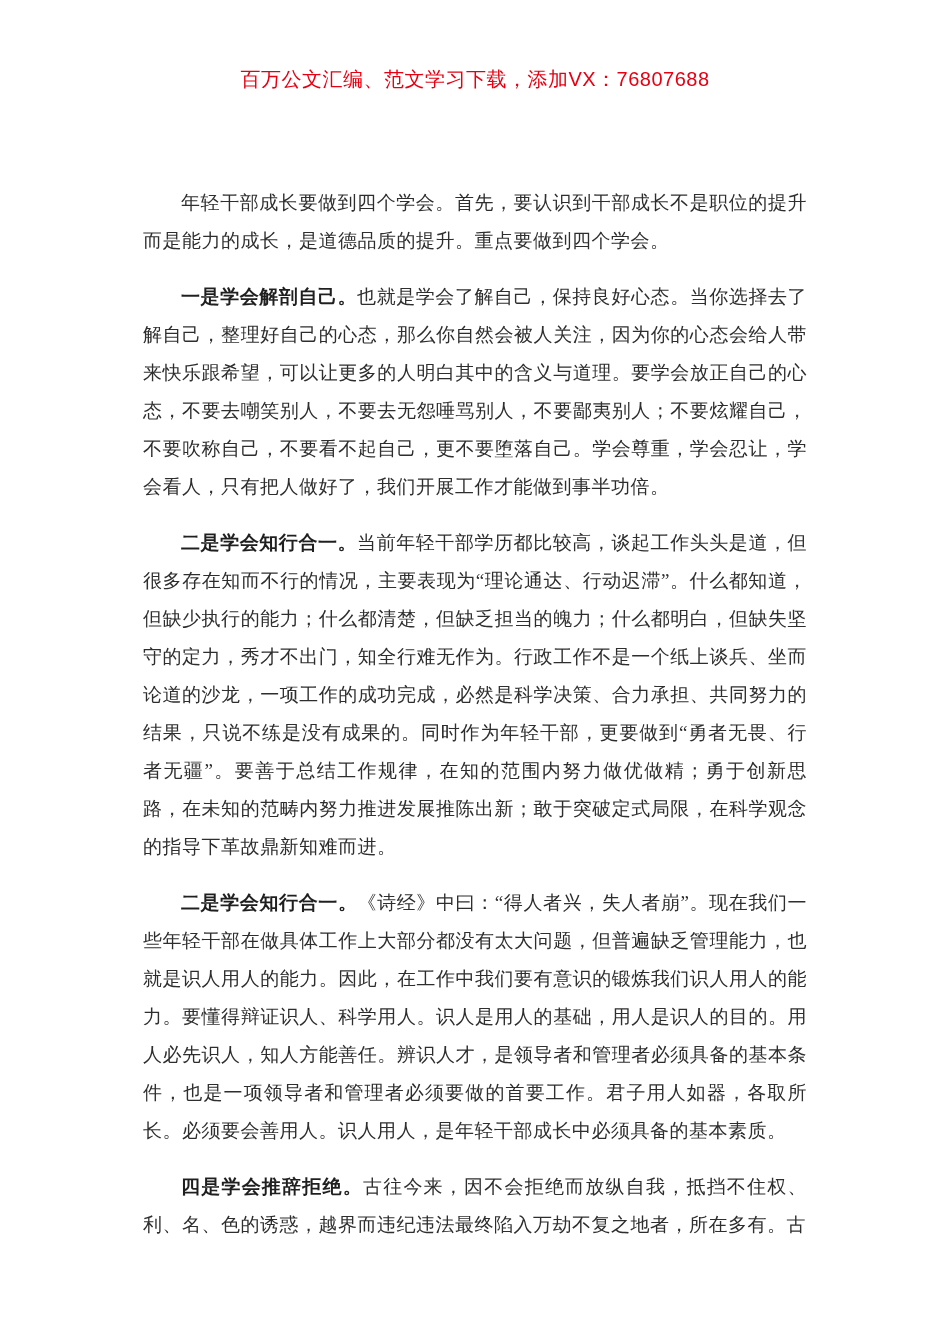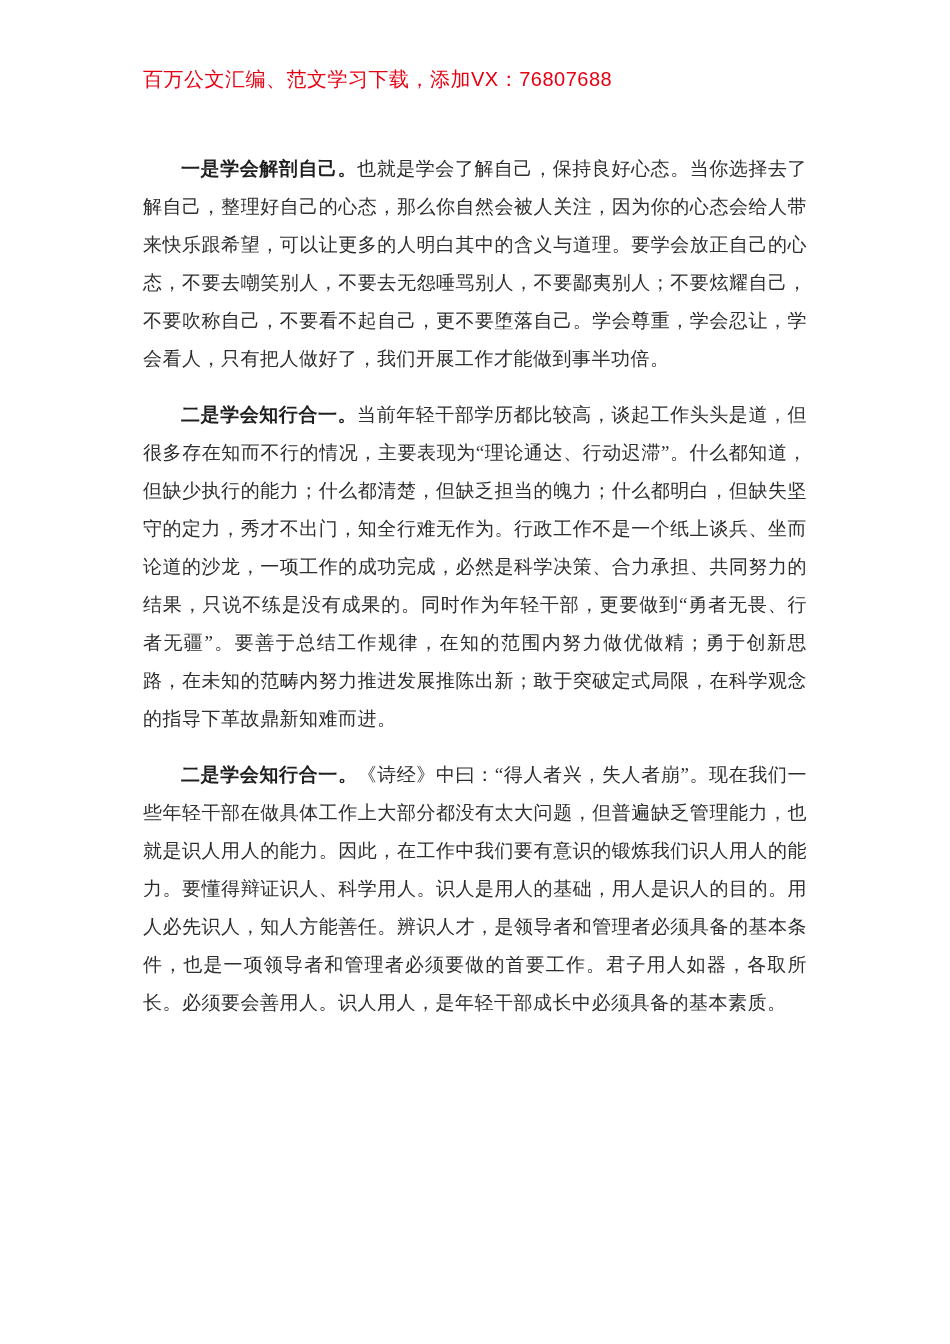--- a/index.html
+++ b/index.html
@@ -12,26 +12,27 @@
     width: 950px;
     height: 1344px;
     margin: 0 auto;
     background: #ffffff;
     overflow: hidden;
     box-sizing: border-box;
     padding: 66px 143px 0 143px;
     font-family: "Liberation Serif", "DejaVu Serif", serif;
   }
   .header-notice {
+    text-align: center;
     color: #e60012;
     font-family: "Liberation Sans", "DejaVu Sans", sans-serif;
     font-size: 20px;
     line-height: 26px;
     letter-spacing: 0.5px;
-    margin: 0 0 58px 0;
+    margin: 0 0 92px 0;
   }
   .doc-body {
     color: #2e2e2e;
     font-size: 19px;
     line-height: 38px;
     letter-spacing: 0.5px;
     text-align: justify;
     text-justify: inter-ideograph;
   }
   .doc-body p.para {
@@ -43,17 +44,19 @@
     color: #1f1f1f;
     margin-top: 16px;
   }
 </style>
 </head>
 <body>
 
 <div class="page">
   <div class="header-notice">百万公文汇编、范文学习下载，添加VX：76807688</div>
   <div class="doc-body">
+      <p class="para">年轻干部成长要做到四个学会。首先，要认识到干部成长不是职位的提升而是能力的成长，是道德品质的提升。重点要做到四个学会。</p>
       <p class="para"><b class="lead">一是学会解剖自己。</b>也就是学会了解自己，保持良好心态。当你选择去了解自己，整理好自己的心态，那么你自然会被人关注，因为你的心态会给人带来快乐跟希望，可以让更多的人明白其中的含义与道理。要学会放正自己的心态，不要去嘲笑别人，不要去无怨唾骂别人，不要鄙夷别人；不要炫耀自己，不要吹称自己，不要看不起自己，更不要堕落自己。学会尊重，学会忍让，学会看人，只有把人做好了，我们开展工作才能做到事半功倍。</p>
       <p class="para"><b class="lead">二是学会知行合一。</b>当前年轻干部学历都比较高，谈起工作头头是道，但很多存在知而不行的情况，主要表现为“理论通达、行动迟滞”。什么都知道，但缺少执行的能力；什么都清楚，但缺乏担当的魄力；什么都明白，但缺失坚守的定力，秀才不出门，知全行难无作为。行政工作不是一个纸上谈兵、坐而论道的沙龙，一项工作的成功完成，必然是科学决策、合力承担、共同努力的结果，只说不练是没有成果的。同时作为年轻干部，更要做到“勇者无畏、行者无疆”。要善于总结工作规律，在知的范围内努力做优做精；勇于创新思路，在未知的范畴内努力推进发展推陈出新；敢于突破定式局限，在科学观念的指导下革故鼎新知难而进。</p>
       <p class="para"><b class="lead">二是学会知行合一。</b>《诗经》中曰：“得人者兴，失人者崩”。现在我们一些年轻干部在做具体工作上大部分都没有太大问题，但普遍缺乏管理能力，也就是识人用人的能力。因此，在工作中我们要有意识的锻炼我们识人用人的能力。要懂得辩证识人、科学用人。识人是用人的基础，用人是识人的目的。用人必先识人，知人方能善任。辨识人才，是领导者和管理者必须具备的基本条件，也是一项领导者和管理者必须要做的首要工作。君子用人如器，各取所长。必须要会善用人。识人用人，是年轻干部成长中必须具备的基本素质。</p>
+      <p class="para"><b class="lead">四是学会推辞拒绝。</b>古往今来，因不会拒绝而放纵自我，抵挡不住权、利、名、色的诱惑，越界而违纪违法最终陷入万劫不复之地者，所在多有。古</p>
     </div>
 </div>
 
 </body></html>

